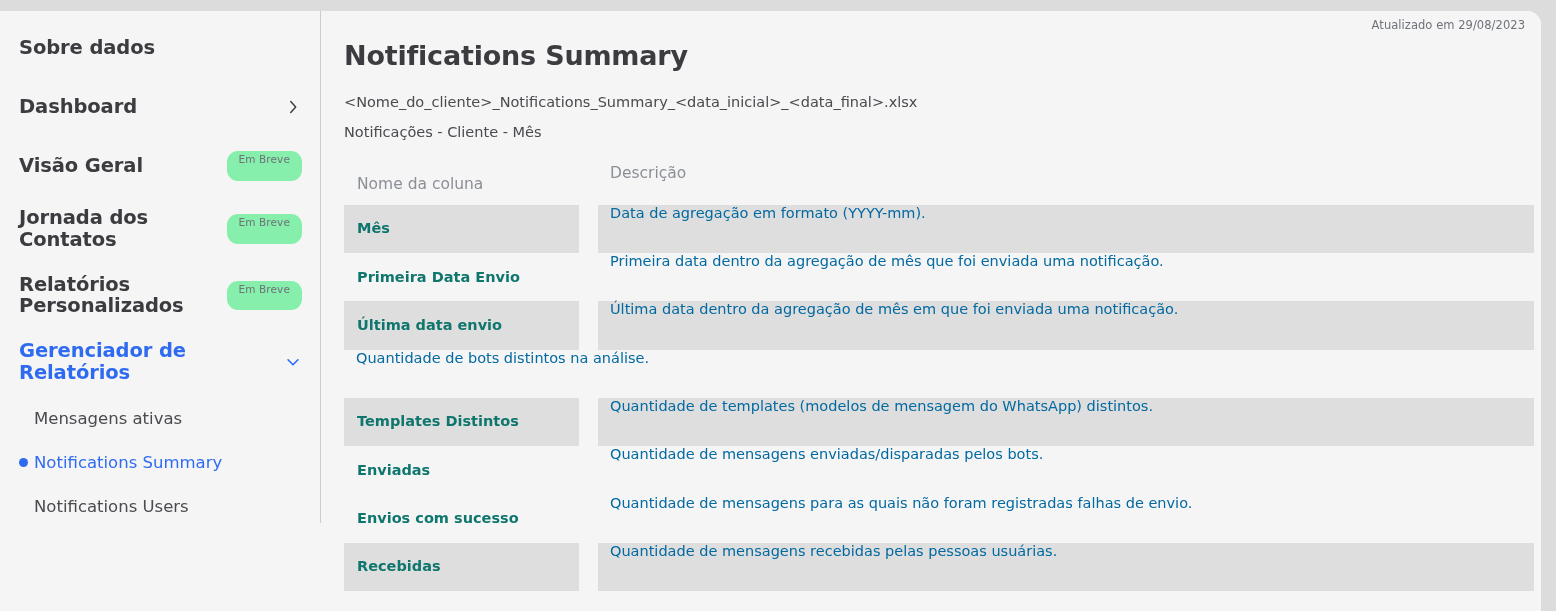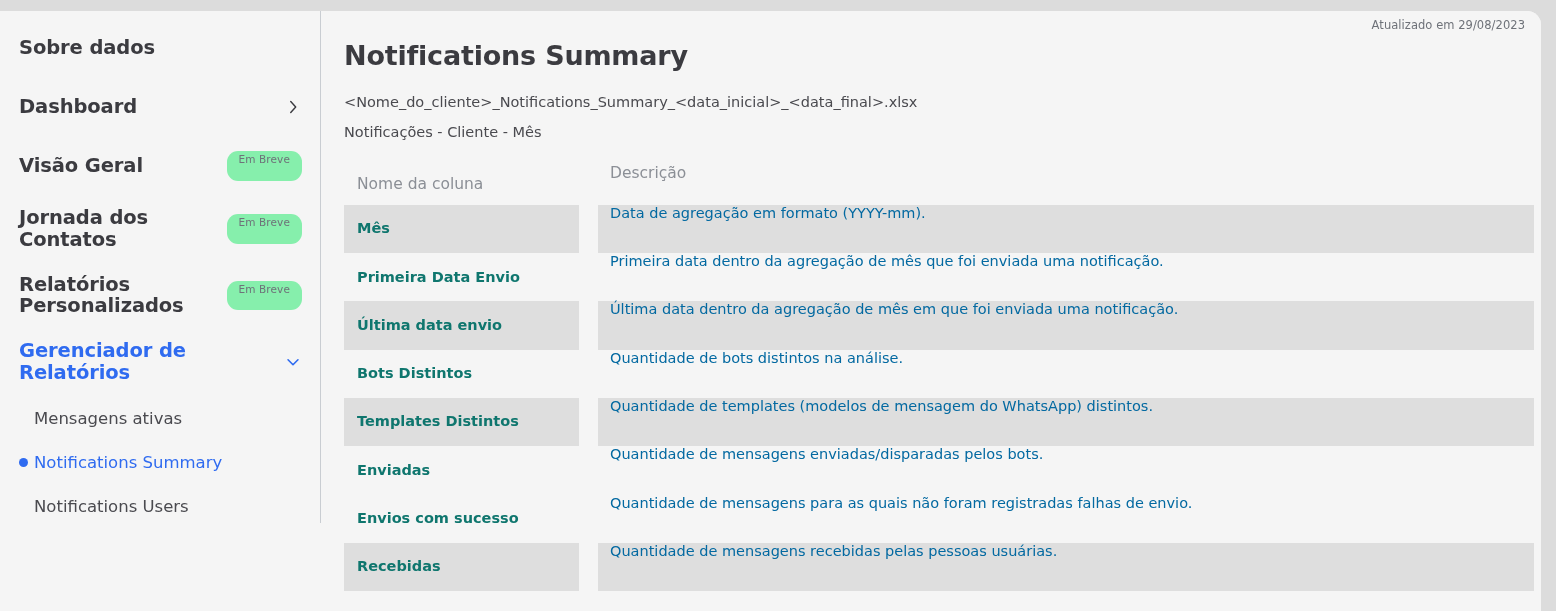--- a/index.html
+++ b/index.html
@@ -294,23 +294,20 @@
           </div>
           <div class="t-row shade">
             <div class="c1">
               <span class="cell-name">Última data envio</span>
             </div>
             <div class="c2">
               <span class="cell-desc">Última data dentro da agregação de mês em que foi enviada uma notificação.</span>
             </div>
           </div>
           <div class="t-row plain">
-            <div class="c1">
-              <span class="cell-name">Bots Distintos</span>
-            </div>
             <div class="c2">
               <span class="cell-desc">Quantidade de bots distintos na análise.</span>
             </div>
           </div>
           <div class="t-row shade">
             <div class="c1">
               <span class="cell-name">Templates Distintos</span>
             </div>
             <div class="c2">
               <span class="cell-desc">Quantidade de templates (modelos de mensagem do WhatsApp) distintos.</span>

